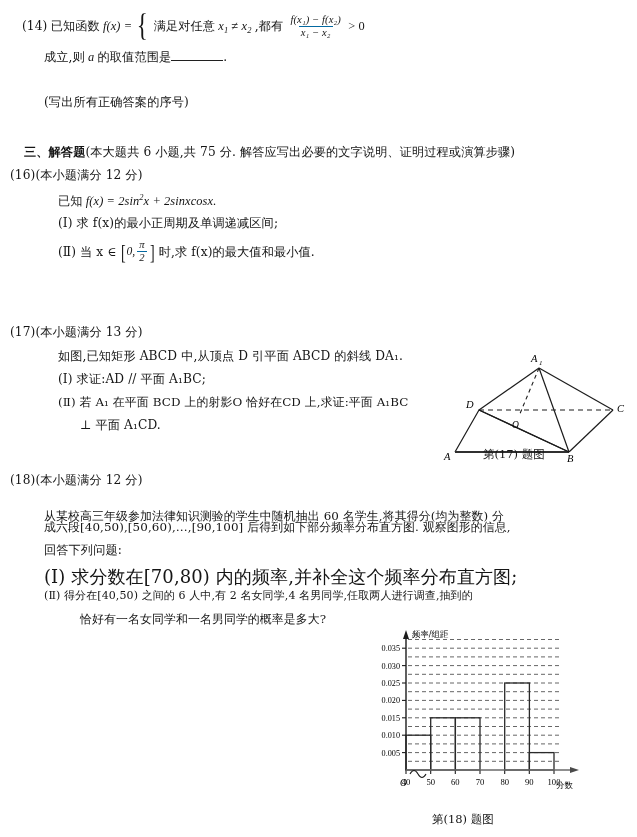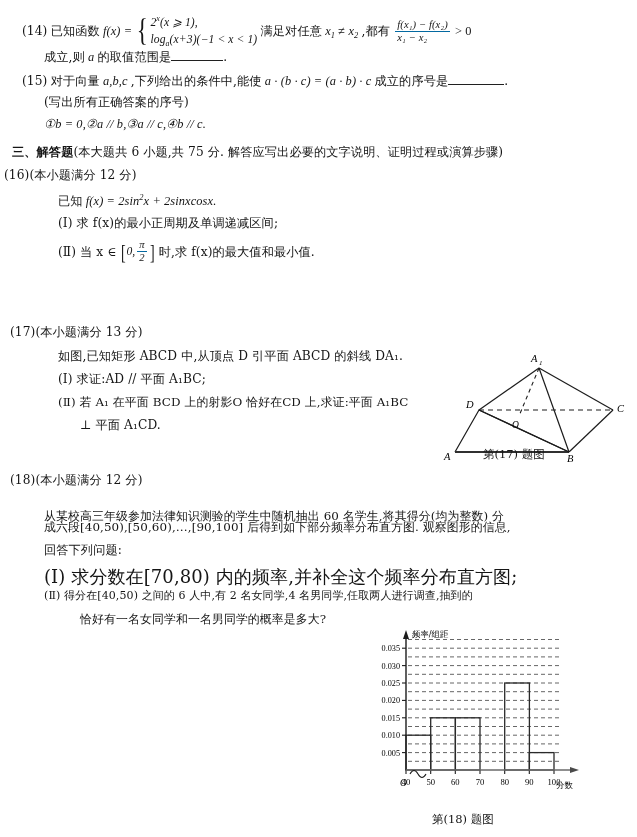--- a/index.html
+++ b/index.html
@@ -65,20 +65,21 @@
     justify-content: center;
     font-size: 11.6px;
     line-height: 1.45;
   }
   .cases > span { white-space: nowrap; }
 
   
   .frac {
     display: inline-flex;
     flex-direction: column;
+    align-items: center;
     vertical-align: middle;
     position: relative;
     top: -0.5px;
     margin: 0 2px;
     font-size: 10.6px;
     line-height: 1.18;
   }
   .frac .top { padding: 0 2px; }
   .frac .bot { padding: 0 2px; border-top: 1px solid #0369a1; }
 
@@ -132,63 +133,48 @@
 <body>
 
 <div class="page">
 
   <div class="line" style="left:22px; top:14px;">
     <span class="cn">(14)</span>
     <span class="cn">已知函数</span>
     <span class="it">f(x) =</span>
     <span class="piecewise">
       <span class="brace">{</span>
-      <span class="cases">
-        <span><span class="it">2</span><sup class="it">x</sup><span class="it">(x ⩾ 1),</span></span>
-        <span><span class="it">log</span><sub class="it">a</sub><span class="it">(x+3)(−1 &lt; x &lt; 1)</span></span>
-      </span>
     </span>
     <span class="cn">满足对任意</span>
     <span class="it"><span>x</span><sub>1</sub></span>
     <span>≠</span>
     <span class="it"><span>x</span><sub>2</sub></span>
     <span class="cn">,都有</span>
     <span class="frac">
       <span class="top it">f(x₁) − f(x₂)</span>
       <span class="bot it">x₁ − x₂</span>
     </span>
     <span>&gt; 0</span>
   </div>
 
   <div class="line" style="left:44px; top:50px;">
     <span class="cn">成立,则</span>
     <span class="it">a</span>
     <span class="cn">的取值范围是</span><span class="blank w1"></span><span class="cn">.</span>
   </div>
 
-  <div class="line" style="left:22px; top:74px;">
-    <span class="cn">(15)</span>
-    <span class="cn">对于向量</span>
-    <span class="it">a,b,c</span>
-    <span class="cn">,下列给出的条件中,能使</span>
-    <span class="it">a · (b · c) = (a · b) · c</span>
-    <span class="cn">成立的序号是</span><span class="blank w2"></span><span class="cn">.</span>
-  </div>
 
   <div class="line cn" style="left:44px; top:95px;">(写出所有正确答案的序号)</div>
 
-  <div class="line" style="left:44px; top:117px;">
-    <span class="it">①b = 0,②a // b,③a // c,④b // c.</span>
-  </div>
-
-  <div class="line" style="left:12px; top:145px;text-align:center;">
+
+  <div class="line" style="left:24px; top:145px;text-align:center;">
     <span class="cn bold">三、解答题</span><span class="cn">(本大题共 6 小题,共 75 分. 解答应写出必要的文字说明、证明过程或演算步骤)</span>
   </div>
 
-  <div class="line" style="left:4px; top:168px;">
+  <div class="line" style="left:10px; top:168px;">
     <span class="cn">(16)</span><span class="cn">(本小题满分 12 分)</span>
   </div>
 
   <div class="line" style="left:58px; top:192px;">
     <span class="cn">已知</span>
     <span class="it"><span>f(x) = 2sin</span><sup>2</sup><span>x + 2sinxcosx.</span></span>
   </div>
 
   <div class="line cn" style="left:58px; top:216px;">(Ⅰ) 求 f(x)的最小正周期及单调递减区间;</div>
 

